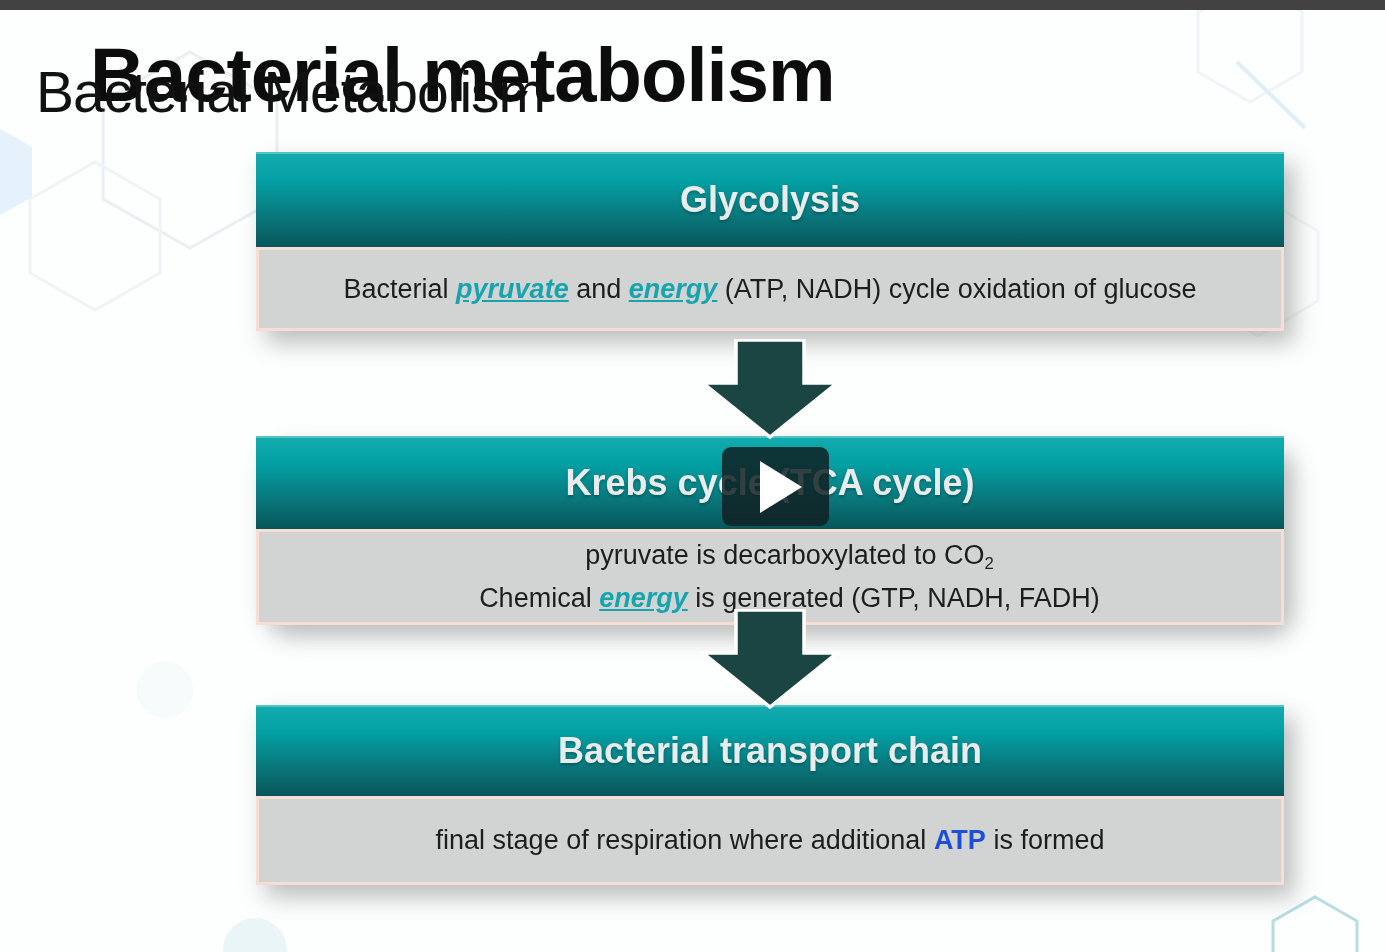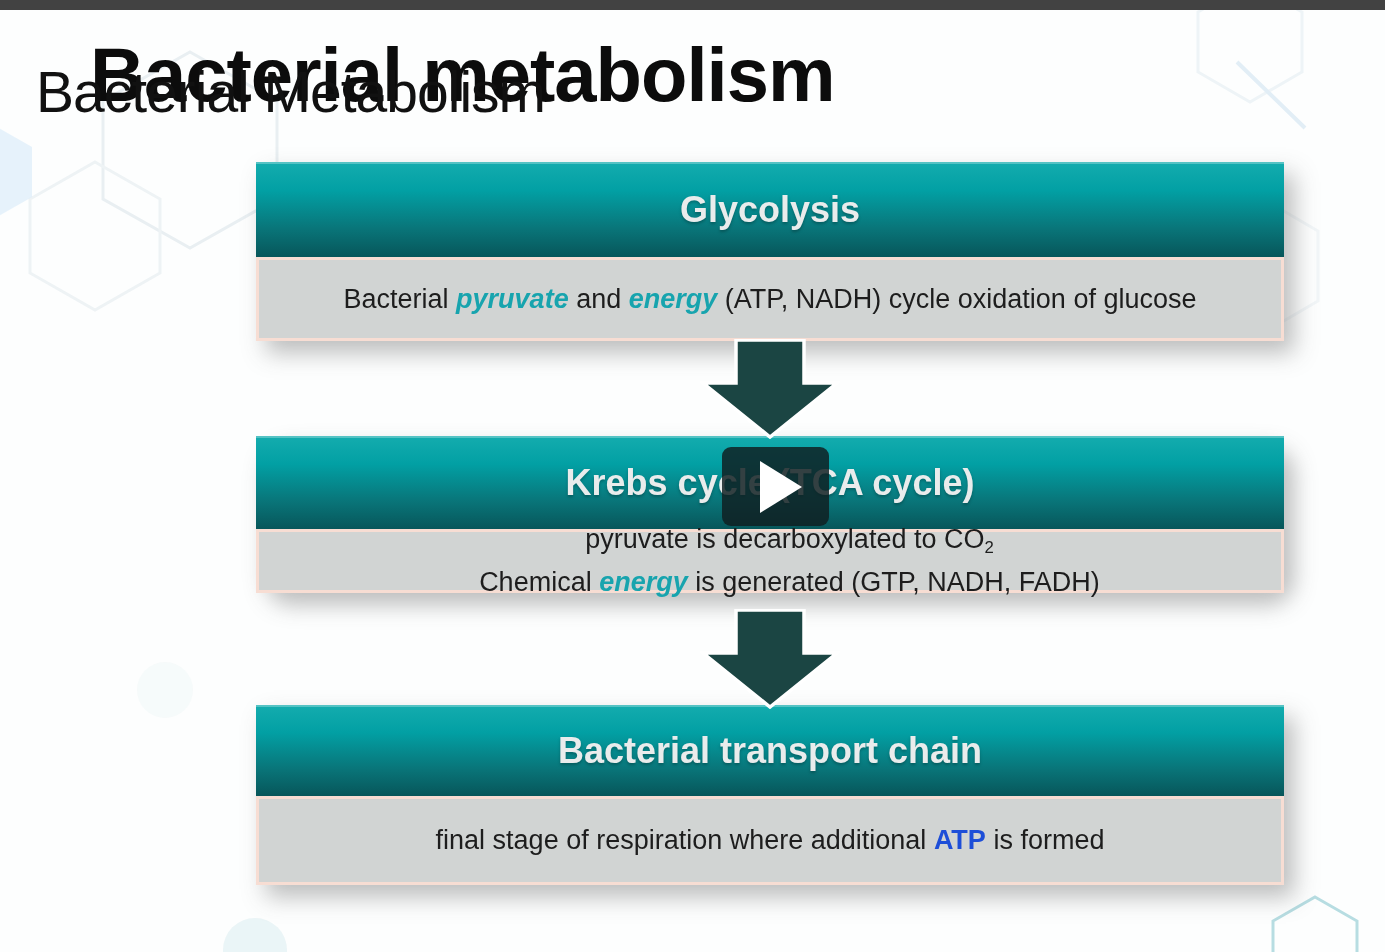--- a/index.html
+++ b/index.html
@@ -44,29 +44,29 @@
   }
   .step-body{
     width:100%;box-sizing:border-box;
     background:#d1d4d3;border:3px solid #f7ddd3;
     display:flex;flex-direction:column;align-items:center;justify-content:center;
     gap:7px;
   }
   .body-line{
     color:#1d1d1d;font-size:27px;line-height:33px;white-space:nowrap;
   }
-  .accent-italic{color:#17a4ae;font-weight:700;font-style:italic;}
+  .accent-italic{color:#17a4ae;font-weight:700;font-style:italic;text-decoration:underline;}
   .accent-bold{color:#1d4ed8;font-weight:700;}
   .subscript{font-size:0.62em;vertical-align:baseline;position:relative;top:0.32em;}
-  #step-1{top:162px;}
+  #step-1{top:152px;}
   #step-1 .step-header{height:95px;}
   #step-1 .step-body{height:84px;}
   #step-2{top:436px;border-radius:25px;}
   #step-2 .step-header{height:93px;}
-  #step-2 .step-body{height:64px;padding-left:39px;}
+  #step-2 .step-body{height:96px;padding-left:39px;}
   #step-3{top:705px;}
   #step-3 .step-header{height:91px;}
   #step-3 .step-body{height:89px;}
   
   .flow-arrow{position:absolute;left:700px;z-index:5;}
   #arrow-1{top:339px;}
   #arrow-2{top:609px;}
   
   .play-overlay{
     position:absolute;left:722px;top:447px;width:107px;height:79px;

